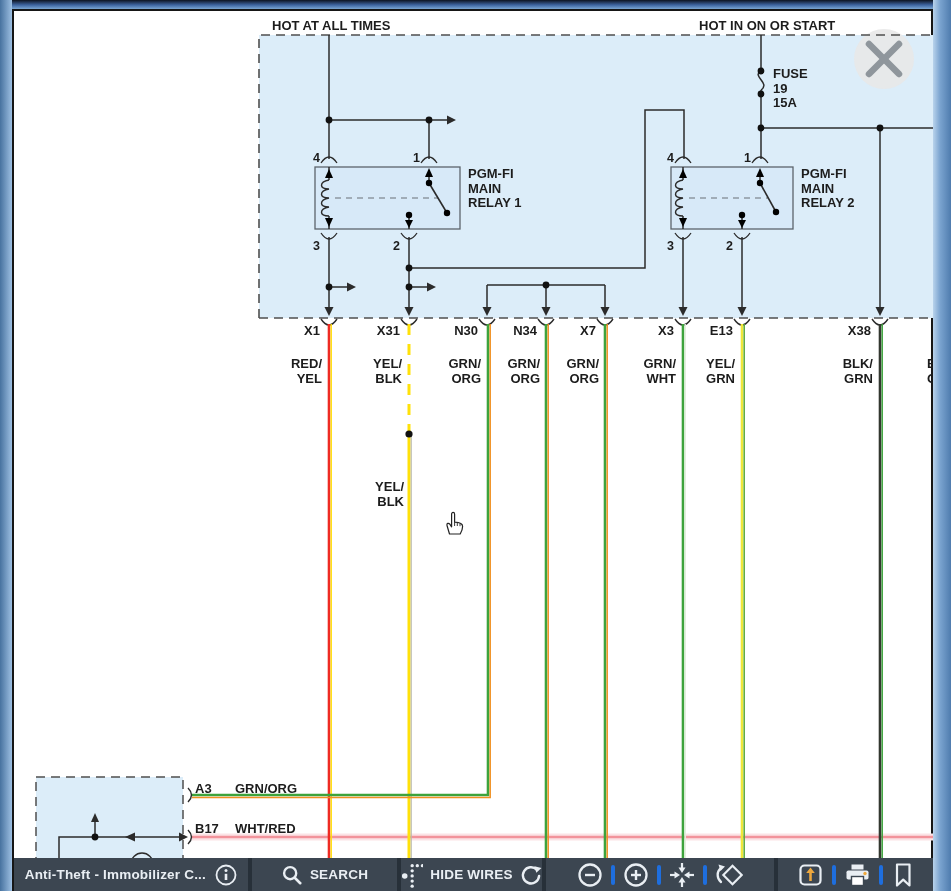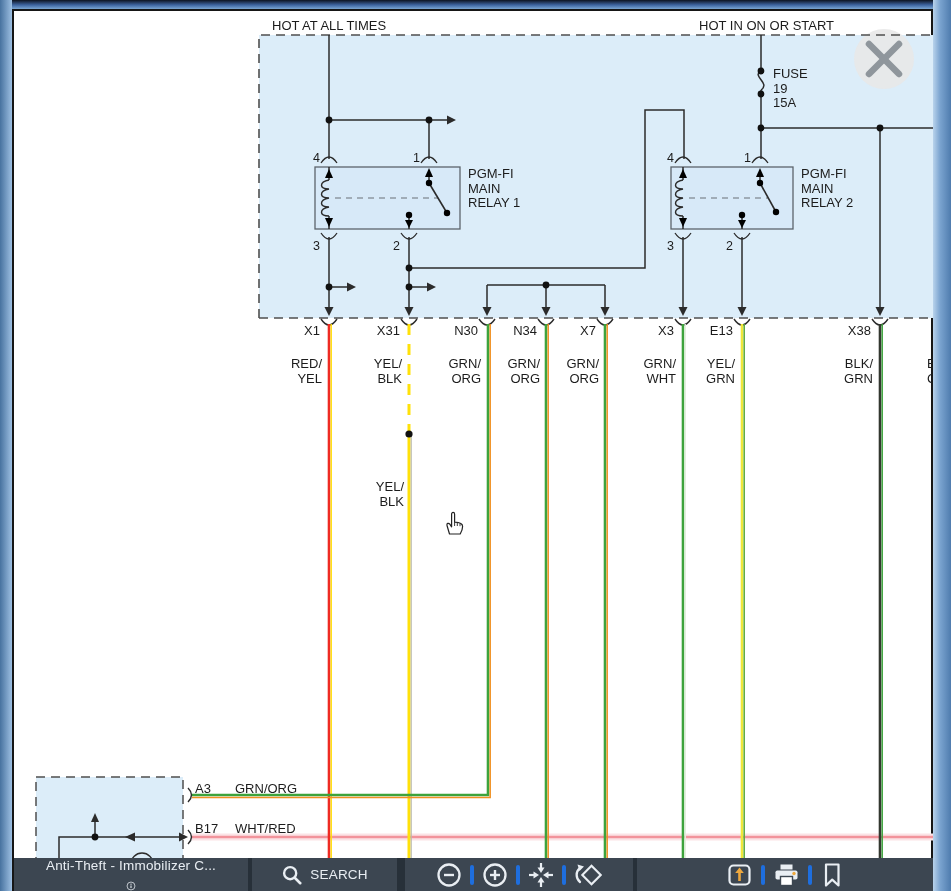--- a/index.html
+++ b/index.html
@@ -7,30 +7,30 @@
          font-family:"Liberation Sans",sans-serif;
          background:linear-gradient(90deg,#6d96c2,#8fb4da);}
   .frame-top{position:absolute;left:0;top:0;width:951px;height:9px;
              background:linear-gradient(180deg,#0d1320,#3d64a0 55%,#7ba6d2);}
   .frame-right{position:absolute;right:0;top:0;width:18px;height:891px;
              background:linear-gradient(90deg,#b9d3ec,#7aa3cf 40%,#4f7cae);}
   .frame-left{position:absolute;left:0;top:0;width:12px;height:891px;
              background:linear-gradient(90deg,#47729f,#9dbfe2);}
   .content{position:absolute;left:12px;top:9px;width:921px;height:882px;
            background:#ffffff;border-left:2px solid #161616;border-top:2px solid #161616;
-           border-right:2px solid #161616;box-sizing:border-box;}
+           border-right:2px solid #161616;box-sizing:border-box;font-weight:bold;}
   .diagram-svg{position:absolute;left:0;top:0;}
   .diagram-svg text{font-family:"Liberation Sans",sans-serif;font-size:13px;fill:#1c1c1c;}
   .diagram-svg text.pn{font-size:12.5px;}
   
   .toolbar{position:absolute;left:0;bottom:0;width:919px;height:33px;background:#3c4651;
            display:flex;align-items:stretch;}
   .tb-sec{display:flex;align-items:center;justify-content:center;gap:8px;color:#e9eef3;}
   .tb-gap{width:4px;background:#273039;}
-  .tb-s1{width:234px;justify-content:flex-end;padding:0 10px;box-sizing:border-box;flex-direction:column;}
+  .tb-s1{width:234px;justify-content:flex-end;padding:0 10px;box-sizing:border-box;}
   .tb-s2{width:145px;}
   .tb-s3{width:141px;gap:6px;}
   .tb-s4{width:228px;gap:0;}
   .tb-s5{flex:1;gap:0;}
   .tb-label{font-size:13.5px;white-space:nowrap;letter-spacing:.2px;}
   .tb-btn{display:flex;align-items:center;gap:7px;cursor:pointer;border-radius:13px;}
   .bluesep{width:4px;height:20px;border-radius:2px;background:#1e6ede;margin:0 8px;}
   .icon{display:block;}
 </style>
 </head>
@@ -286,20 +286,39 @@
 
       <div class="tb-sec tb-s2 tb-btn">
         <svg class="icon" width="22" height="22" viewBox="0 0 24 24">
           <circle cx="10" cy="10" r="6.6" fill="none" stroke="#e9eef3" stroke-width="2.6"></circle>
           <line x1="15" y1="15" x2="21" y2="21" stroke="#e9eef3" stroke-width="2.8" stroke-linecap="round"></line>
         </svg>
         <span class="tb-label">SEARCH</span>
       </div>
       <div class="tb-gap"></div>
 
+      <div class="tb-sec tb-s3 tb-btn">
+        <svg class="icon" width="24" height="26" viewBox="0 0 24 26">
+          <g fill="#e9eef3">
+            <circle cx="4" cy="14" r="3"></circle>
+            <circle cx="12" cy="3" r="1.8"></circle>
+              <circle cx="12" cy="8.5" r="1.8"></circle>
+            <circle cx="12" cy="14" r="1.8"></circle>
+              <circle cx="12" cy="19.5" r="1.8"></circle>
+            <circle cx="12" cy="25" r="1.8"></circle>
+            <circle cx="17.5" cy="3" r="1.8"></circle>
+              <circle cx="23" cy="3" r="1.8"></circle>
+          </g>
+        </svg>
+        <span class="tb-label">HIDE WIRES</span>
+        <svg class="icon" width="24" height="24" viewBox="0 0 24 24">
+          <path d="M20.5,13 A8.7,8.7 0 1 1 18,6.2" fill="none" stroke="#e9eef3" stroke-width="2.6" stroke-linecap="round"></path>
+          <polygon points="15.5,2.5 23,4.5 17.5,9.5" fill="#e9eef3"></polygon>
+        </svg>
+      </div>
       <div class="tb-gap"></div>
 
       <div class="tb-sec tb-s4">
         <svg class="icon" width="26" height="26" viewBox="0 0 26 26">
           <circle cx="13" cy="13" r="10.5" fill="none" stroke="#e9eef3" stroke-width="2.3"></circle>
           <line x1="8" y1="13" x2="18" y2="13" stroke="#e9eef3" stroke-width="2.4"></line>
         </svg>
         <div class="bluesep"></div>
         <svg class="icon" width="26" height="26" viewBox="0 0 26 26">
           <circle cx="13" cy="13" r="10.5" fill="none" stroke="#e9eef3" stroke-width="2.3"></circle>

